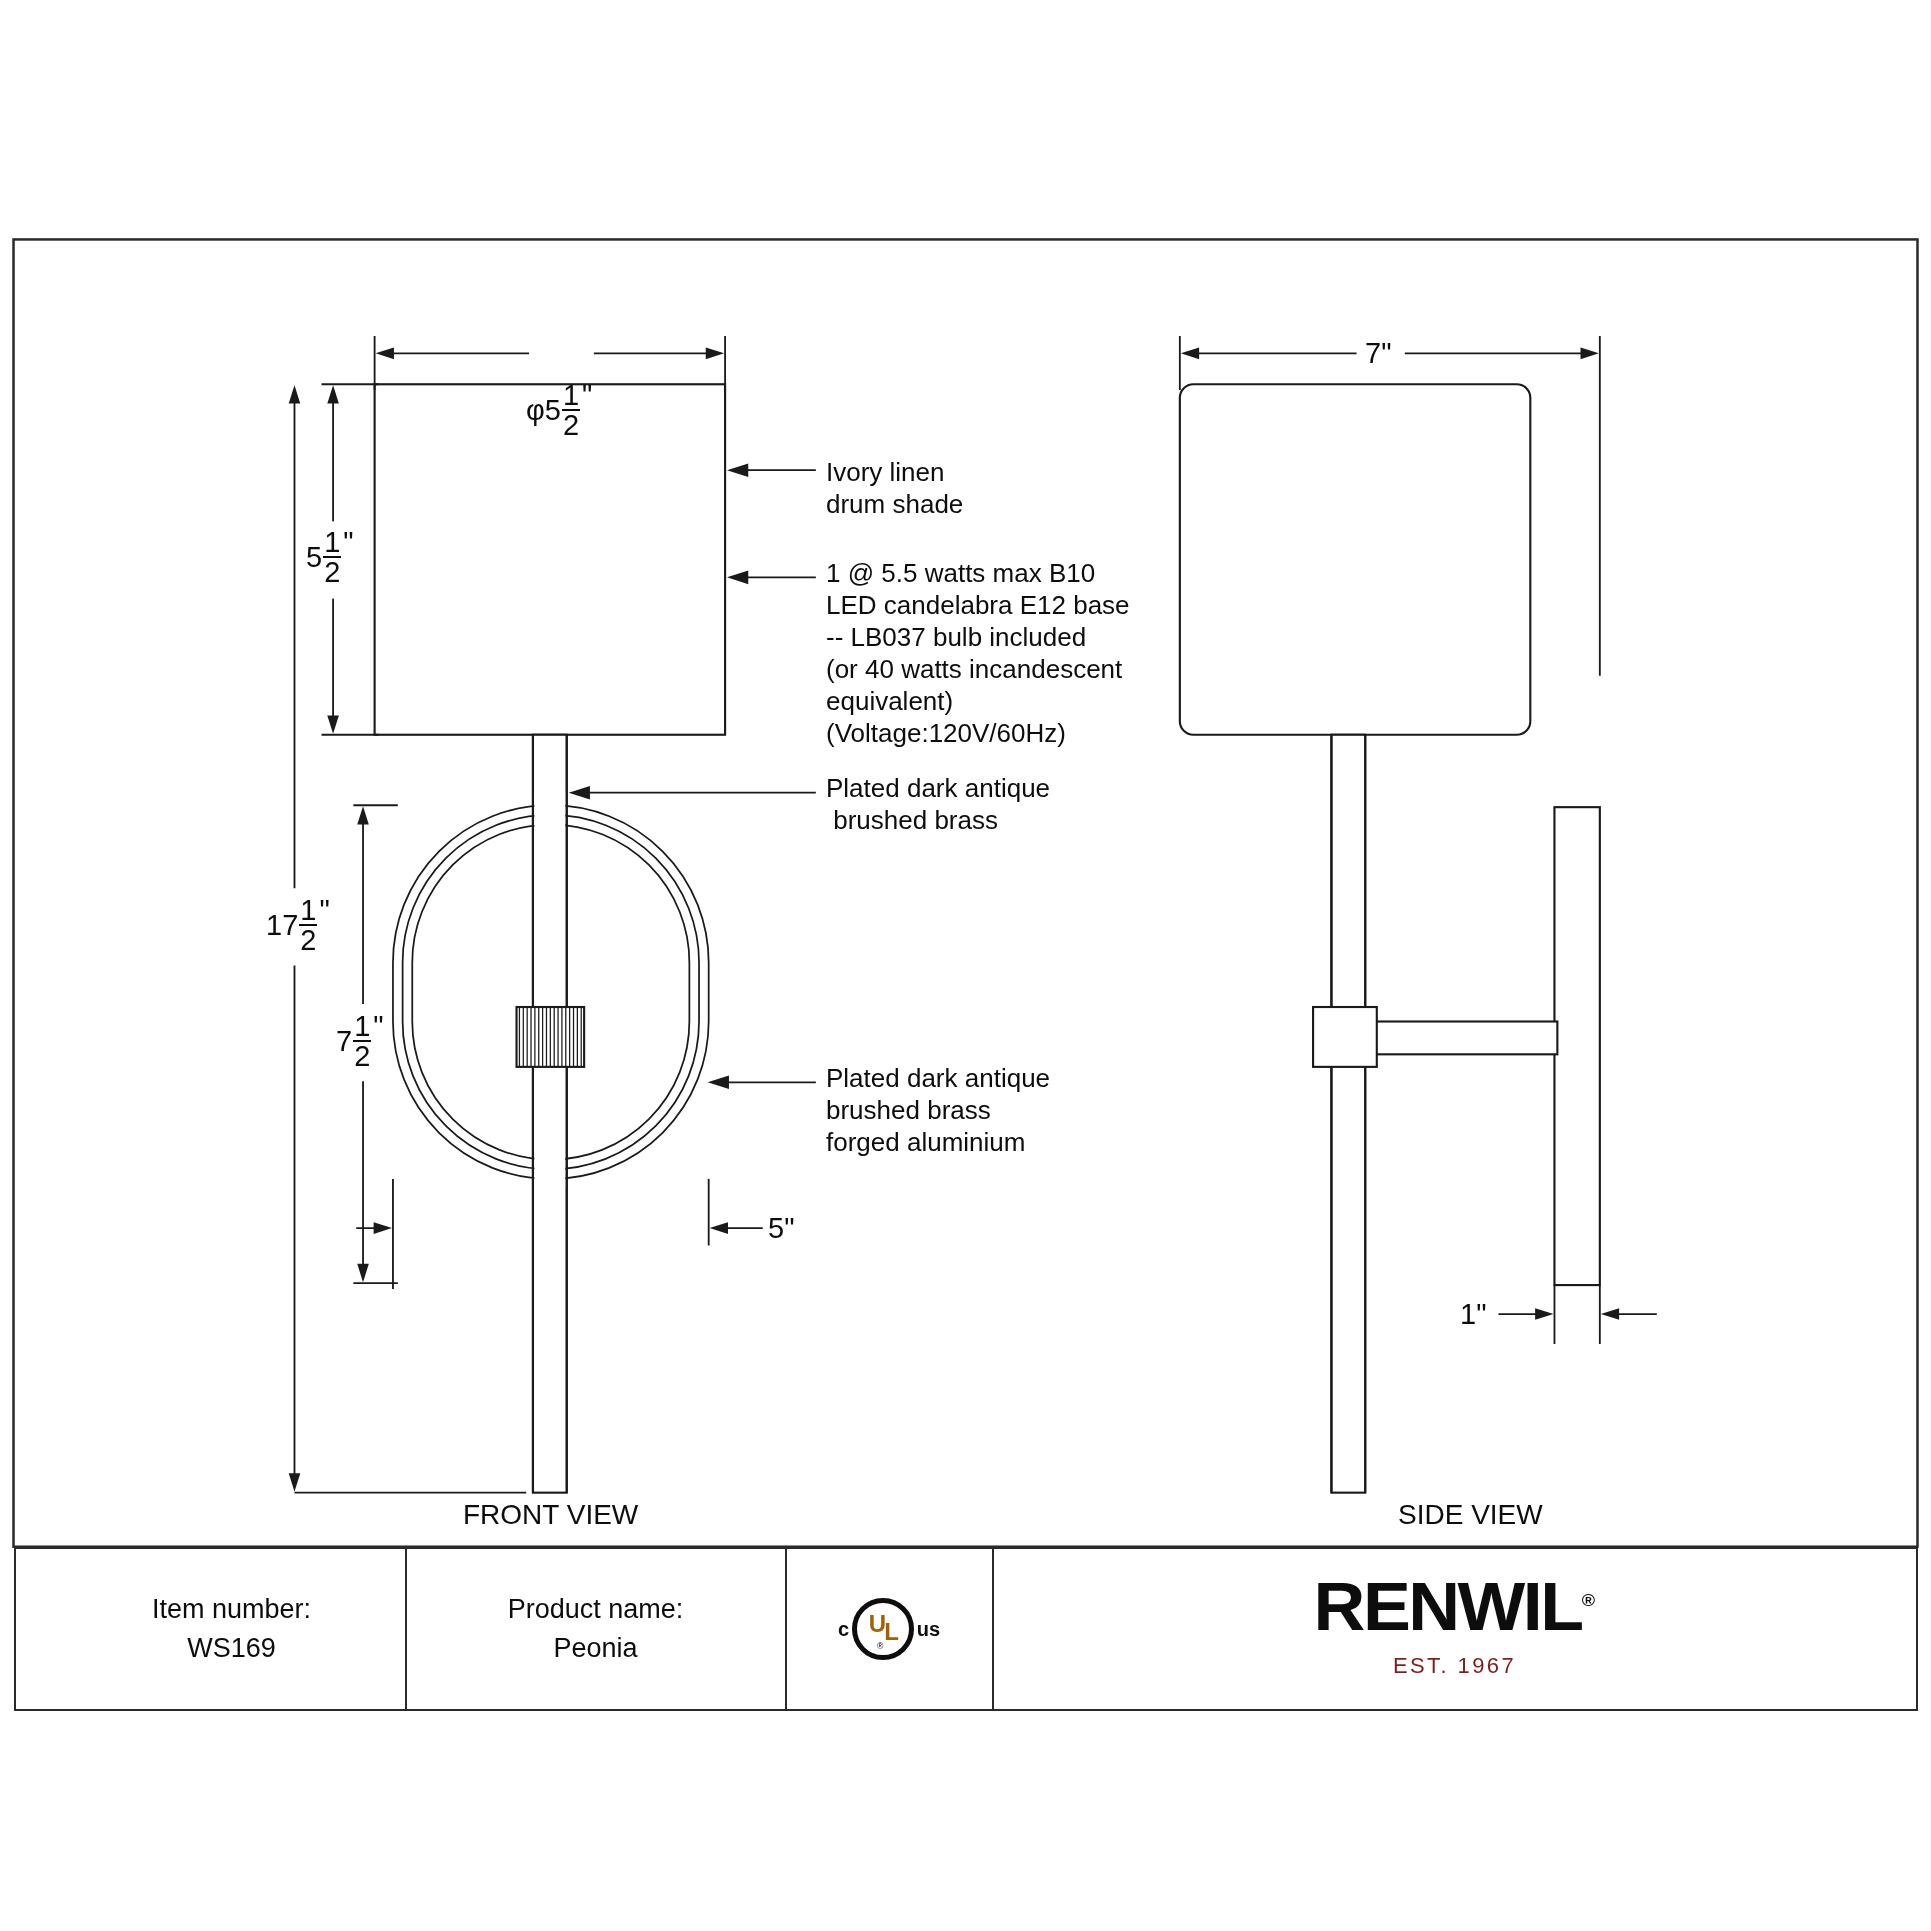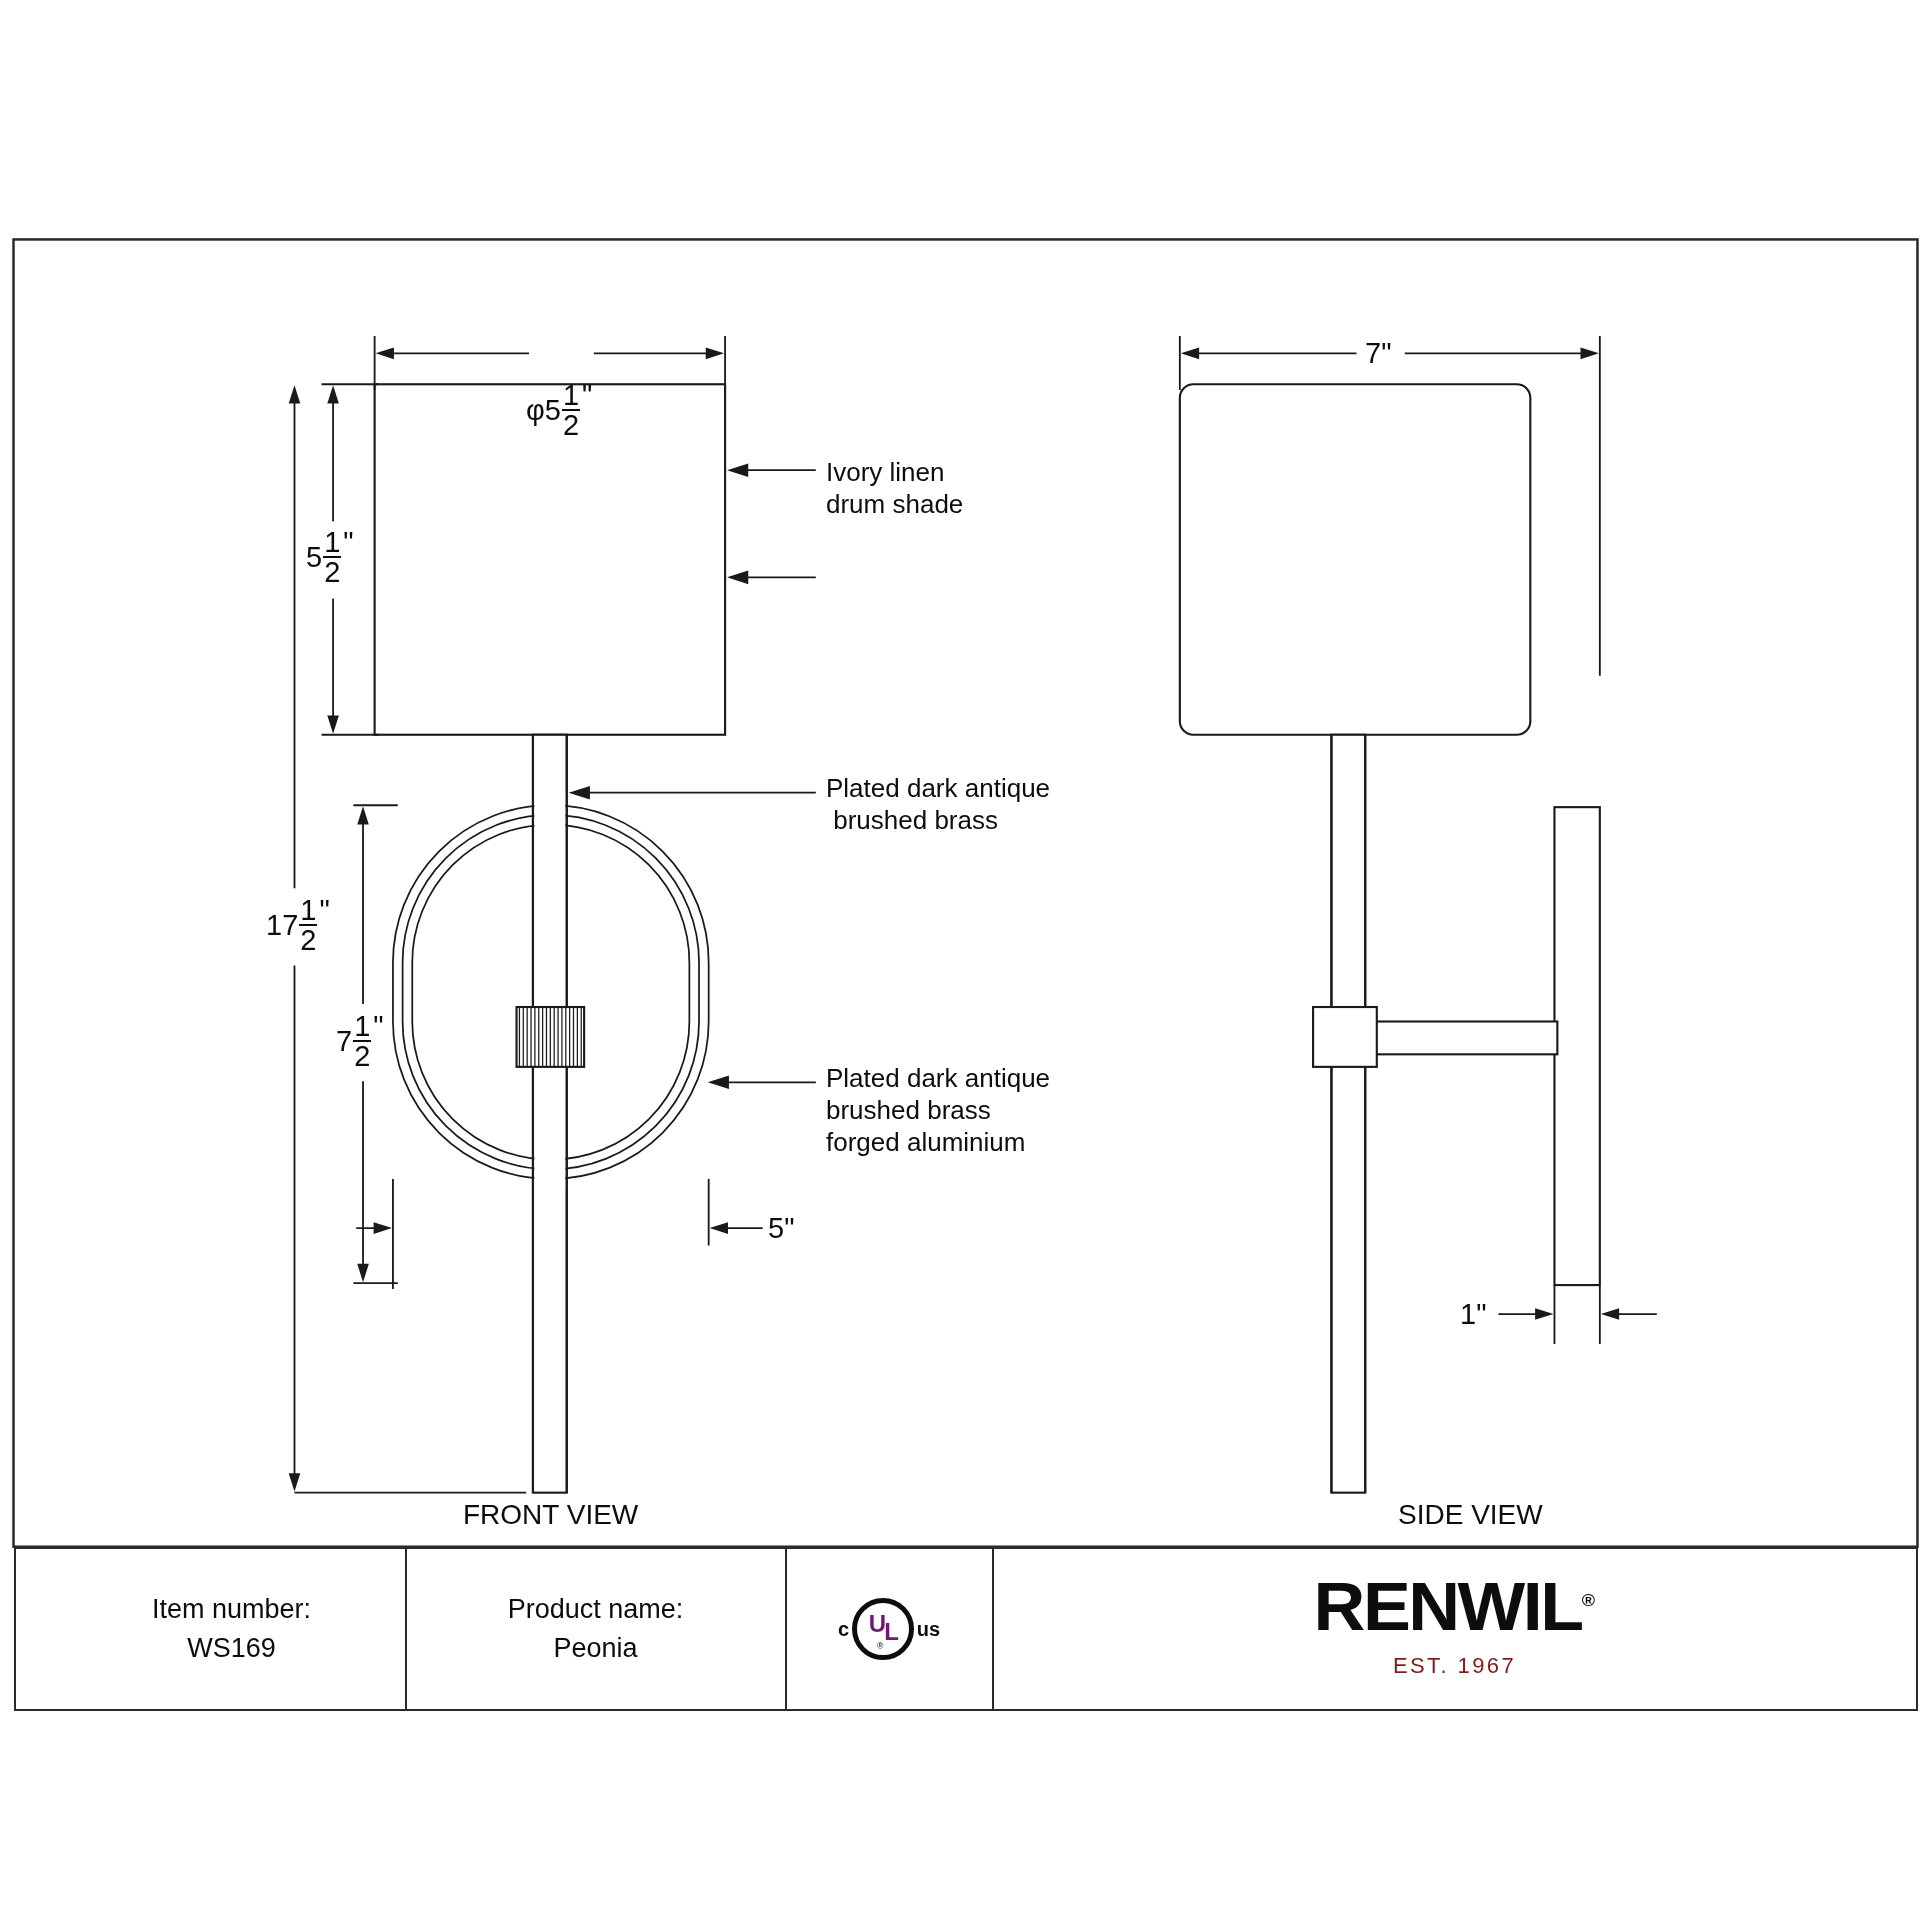--- a/index.html
+++ b/index.html
@@ -140,21 +140,21 @@
     display: flex;
     align-items: center;
     justify-content: center;
   }
   .ul-letters {
     font-family: "Liberation Sans", sans-serif;
     font-weight: bold;
     font-size: 24px;
     letter-spacing: -1.9px;
     line-height: 1;
-    color: #701a75;
+    color: #a16207;
     position: relative;
     top: -1px;
   }
   .ul-letters .u { position: relative; top: -3.9px; }
   .ul-letters .l { position: relative; top: 3.9px; }
   .ul-reg {
     position: absolute;
     left: 20px;
     bottom: 3.9px;
     font-size: 8.7px;
@@ -377,20 +377,26 @@
     <span>7"</span>
   </div>
 
   <div class="dimlabel" style="left:1460px; top:1298px;">
     <span>1"</span>
   </div>
 
   <div class="callout" style="left:826px; top:456px;">Ivory linen
 drum shade</div>
 
+  <div class="callout" style="left:826px; top:557px;">1 @ 5.5 watts max B10
+LED candelabra E12 base
+-- LB037 bulb included
+(or 40 watts incandescent
+equivalent)
+(Voltage:120V/60Hz)</div>
 
   <div class="callout" style="left:826px; top:772px;">Plated dark antique
  brushed brass</div>
 
   <div class="callout" style="left:826px; top:1062px;">Plated dark antique
 brushed brass
 forged aluminium</div>
 
   <div class="callout" style="left:463px; top:1499px; font-size:28px;">FRONT VIEW</div>
 

